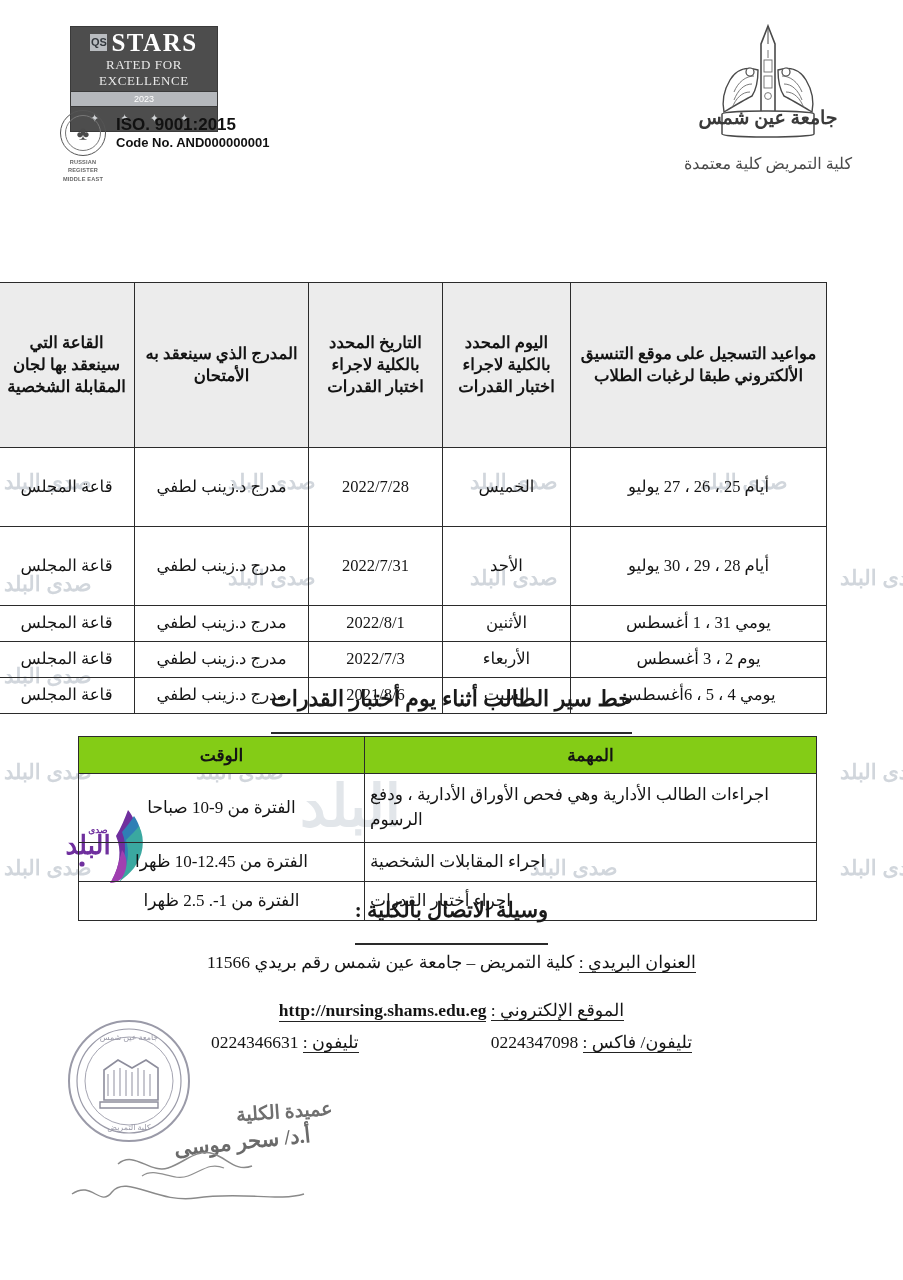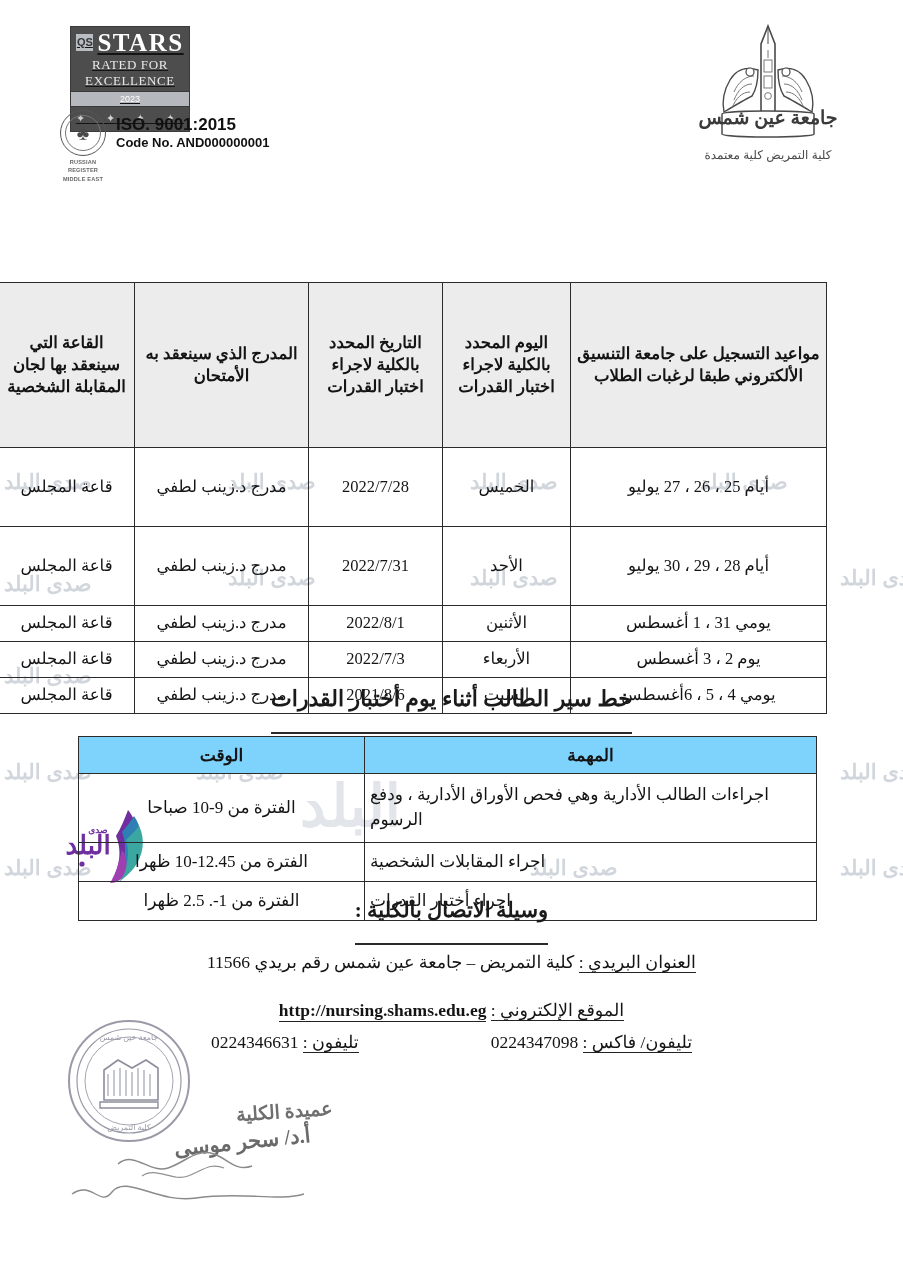--- a/index.html
+++ b/index.html
@@ -70,22 +70,21 @@
   
   #header {
     position: absolute;
     top: 0; left: 0; right: 0;
     height: 180px;
   }
   .qs-block {
     position: absolute;
     left: 70px;
     top: 26px;
-    width: 120px;
-    text-decoration: underline;
+    width: 148px;
   }
   .qs-stars-box {
     background: #4d4d4d;
     border: 1px solid #3a3a3a;
     text-align: center;
     padding: 3px 0 2px;
   }
   .qs-stars-top {
     display: flex;
     align-items: center;
@@ -219,24 +218,24 @@
   }
   .uni-arabic {
     font-family: "Liberation Serif", serif;
     font-size: 19px;
     font-weight: 700;
     color: #3a3a3a;
     margin-top: -4px;
     letter-spacing: 1px;
   }
   .uni-accred {
-    font-family: Liberation Sans, sans-serif;
-    font-size: 12px;
+    font-family: Liberation Serif, serif;
+    font-size: 16px;
     color: #4a4a4a;
-    margin-top: 8px;
+    margin-top: 14px;
   }
 
   
   .doc-title {
     position: absolute;
     left: 0; right: 0;
     text-align: center;
     font-family: "Liberation Serif", serif;
     font-weight: 700;
     font-size: 23px;
@@ -302,21 +301,21 @@
   #schedule-table tbody tr.tall td { height: 72px; }
   #schedule-table tbody tr.short td { height: 29px; }
   .num { direction: ltr; unicode-bidi: embed; display: inline-block; }
 
   #flow-table {
     top: 736px;
     right: 86px;
     width: 738px;
   }
   #flow-table th {
-    background: #7dd3fc;
+    background: #84cc16;
     font-size: 17px;
     font-weight: 700;
     height: 30px;
   }
   #flow-table td {
     font-size: 17px;
     line-height: 1.45;
     height: 32px;
   }
   #flow-table tr.two-line td { height: 62px; }
@@ -486,21 +485,21 @@
   <table id="schedule-table">
     <colgroup>
       <col style="width:256px">
         <col style="width:128px">
         <col style="width:134px">
       <col style="width:174px">
         <col style="width:136px">
     </colgroup>
     <thead>
       <tr>
-        <th>مواعيد التسجيل على جامعة التنسيق الألكتروني طبقا لرغبات الطلاب</th>
+        <th>مواعيد التسجيل على موقع التنسيق الألكتروني طبقا لرغبات الطلاب</th>
         <th>اليوم المحدد بالكلية لاجراء اختبار القدرات</th>
         <th>التاريخ المحدد بالكلية لاجراء اختبار القدرات</th>
         <th>المدرج الذي سينعقد به الأمتحان</th>
         <th>القاعة التي سينعقد بها لجان المقابلة الشخصية</th>
       </tr>
     </thead>
     <tbody>
       <tr class="tall">
         <td>أيام  25 ، 26 ، 27 يوليو</td>
         <td>الخميس</td>

